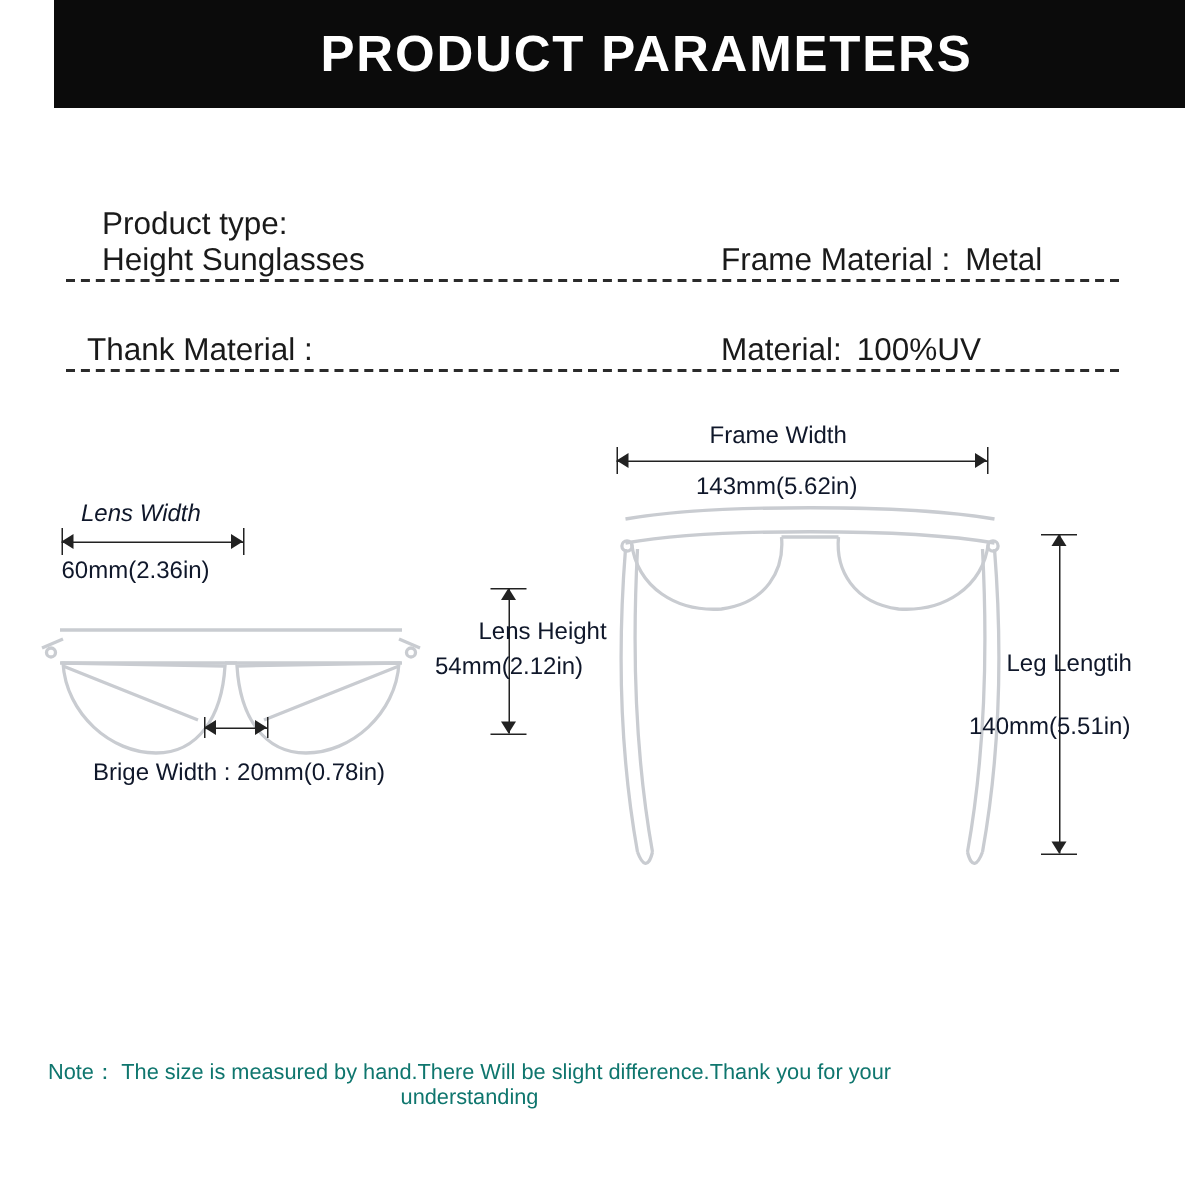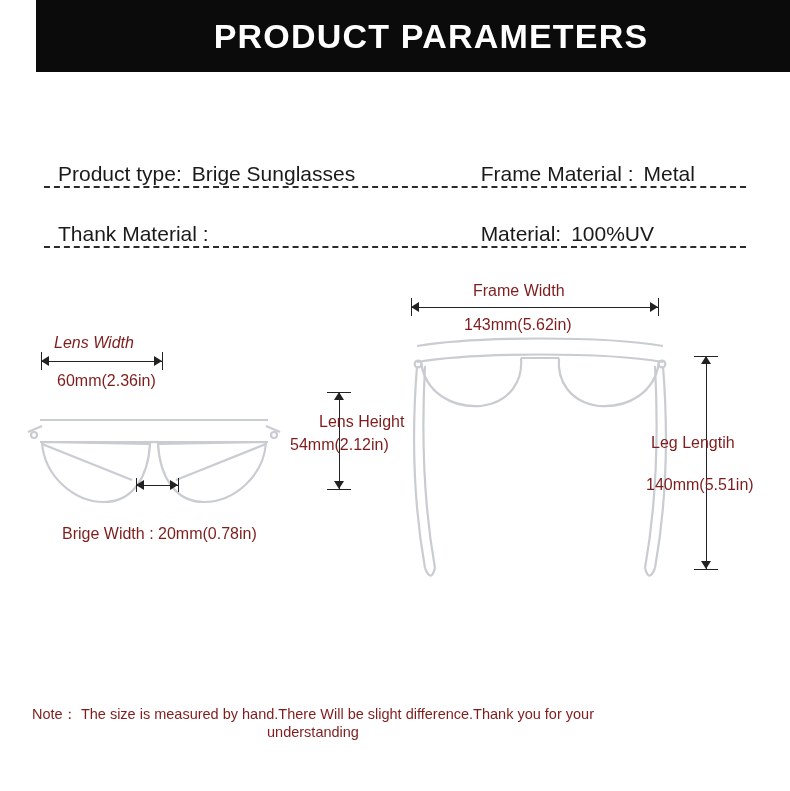--- a/index.html
+++ b/index.html
@@ -41,42 +41,42 @@
   .spec-row {
     display: flex;
     align-items: flex-end;
     height: 58px;
   }
   .spec-cell {
     font-size: 21px;
     display: flex;
     align-items: baseline;
   }
-  .spec-cell.left { width: 430px; padding-left: 14px; }
+  .spec-cell.left { width: 430px; padding-left: 14px; flex-direction: column; }
   .spec-cell.right { width: 270px; }
   .spec-label { color: #1a1a1a; }
   .spec-value { color: #1a1a1a; margin-left: 10px; }
   .dashed {
     border-bottom: 2px dashed #2b2b2b;
     width: 702px;
     height: 0;
   }
 
   
   .diagram {
     position: relative;
     width: 790px;
     height: 430px;
     margin-top: 26px;
   }
 
   .dim-text {
     position: absolute;
     font-size: 16px;
-    color: #7f1d1d;
+    color: #0f172a;
     white-space: nowrap;
   }
 
   .line-h {
     position: absolute;
     height: 0;
     border-top: 1.5px solid #222;
   }
   .line-v {
     position: absolute;
@@ -123,36 +123,36 @@
   }
 
   
   .note {
     position: absolute;
     top: 705px;
     left: 0;
     width: 626px;
     text-align: center;
     font-size: 14.5px;
-    color: #7f1d1d;
+    color: #0f766e;
   }
 </style>
 </head>
 <body>
 
 <div class="header">
   <div class="header-title">PRODUCT PARAMETERS</div>
 </div>
 
 <div class="spec-table">
 
   <div class="spec-row">
     <div class="spec-cell left">
       <span class="spec-label">Product type:</span>
-      <span class="spec-value">Brige Sunglasses</span>
+      <span class="spec-value">Height Sunglasses</span>
     </div>
     <div class="spec-cell right">
       <span class="spec-label">Frame Material :</span>
       <span class="spec-value">Metal</span>
     </div>
   </div>
 
   <div class="dashed"></div>
 
   <div class="spec-row">
@@ -171,21 +171,21 @@
 <div class="diagram">
 
   <div class="dim-text" style="left:54px; top:60px;font-style:italic;">Lens Width</div>
 
   <div class="cap-v" style="left:41px; top:78px; height:18px;"></div>
   <div class="cap-v" style="left:162px; top:78px; height:18px;"></div>
   <div class="line-h" style="left:41px; top:87px; width:121px;"></div>
   <div class="arrow arrow-left" style="left:41px; top:82px;"></div>
   <div class="arrow arrow-right" style="left:154px; top:82px;"></div>
 
-  <div class="dim-text" style="left:57px; top:98px;">60mm(2.36in)</div>
+  <div class="dim-text" style="left:41px; top:98px;">60mm(2.36in)</div>
 
   <svg class="glasses-front" style="left:14px; top:128px;" width="280" height="120" viewBox="0 0 280 120">
     <g fill="none" stroke="#c9ccd1" stroke-width="2.2">
 
       <line x1="26" y1="18" x2="254" y2="18"></line>
 
       <line x1="26" y1="40" x2="254" y2="40"></line>
 
       <path d="M28 40 C30 74, 60 100, 90 100 C118 100, 134 76, 136 42 Z"></path>
 
@@ -211,21 +211,21 @@
 
   <div class="dim-text" style="left:290px; top:139px;margin-left:29px;">Lens Height</div>
   <div class="dim-text" style="left:290px; top:162px;">54mm(2.12in)</div>
 
   <div class="cap-v" style="left:136px; top:204px; height:14px;"></div>
   <div class="cap-v" style="left:178px; top:204px; height:14px;"></div>
   <div class="line-h" style="left:136px; top:211px; width:42px;"></div>
   <div class="arrow arrow-left" style="left:136px; top:206px;"></div>
   <div class="arrow arrow-right" style="left:170px; top:206px;"></div>
 
-  <div class="dim-text" style="left:62px; top:251px;">Brige Width : 20mm(0.78in)</div>
+  <div class="dim-text" style="left:62px; top:233px;">Brige Width : 20mm(0.78in)</div>
 
   <div class="dim-text" style="left:473px; top:8px;">Frame Width</div>
 
   <div class="cap-v" style="left:411px; top:24px; height:18px;"></div>
   <div class="cap-v" style="left:658px; top:24px; height:18px;"></div>
   <div class="line-h" style="left:411px; top:33px; width:247px;"></div>
   <div class="arrow arrow-left" style="left:411px; top:28px;"></div>
   <div class="arrow arrow-right" style="left:650px; top:28px;"></div>
 
   <div class="dim-text" style="left:464px; top:42px;">143mm(5.62in)</div>
@@ -254,18 +254,18 @@
       <path d="M260 236 C257 244, 253 248, 250 236"></path>
     </g>
   </svg>
 
   <div class="cap-h" style="left:694px; top:82px; width:24px;"></div>
   <div class="cap-h" style="left:694px; top:295px; width:24px;"></div>
   <div class="line-v" style="left:706px; top:82px; height:213px;"></div>
   <div class="arrow arrow-up" style="left:701px; top:82px;"></div>
   <div class="arrow arrow-down" style="left:701px; top:287px;"></div>
 
-  <div class="dim-text" style="left:651px; top:160px;">Leg Lengtih</div>
+  <div class="dim-text" style="left:671px; top:160px;">Leg Lengtih</div>
   <div class="dim-text" style="left:646px; top:185px;margin-top:17px;">140mm(5.51in)</div>
 
 </div>
 
 <div class="note">Note： The size is measured by hand.There Will be slight difference.Thank you for your understanding</div>
 
 </body></html>

